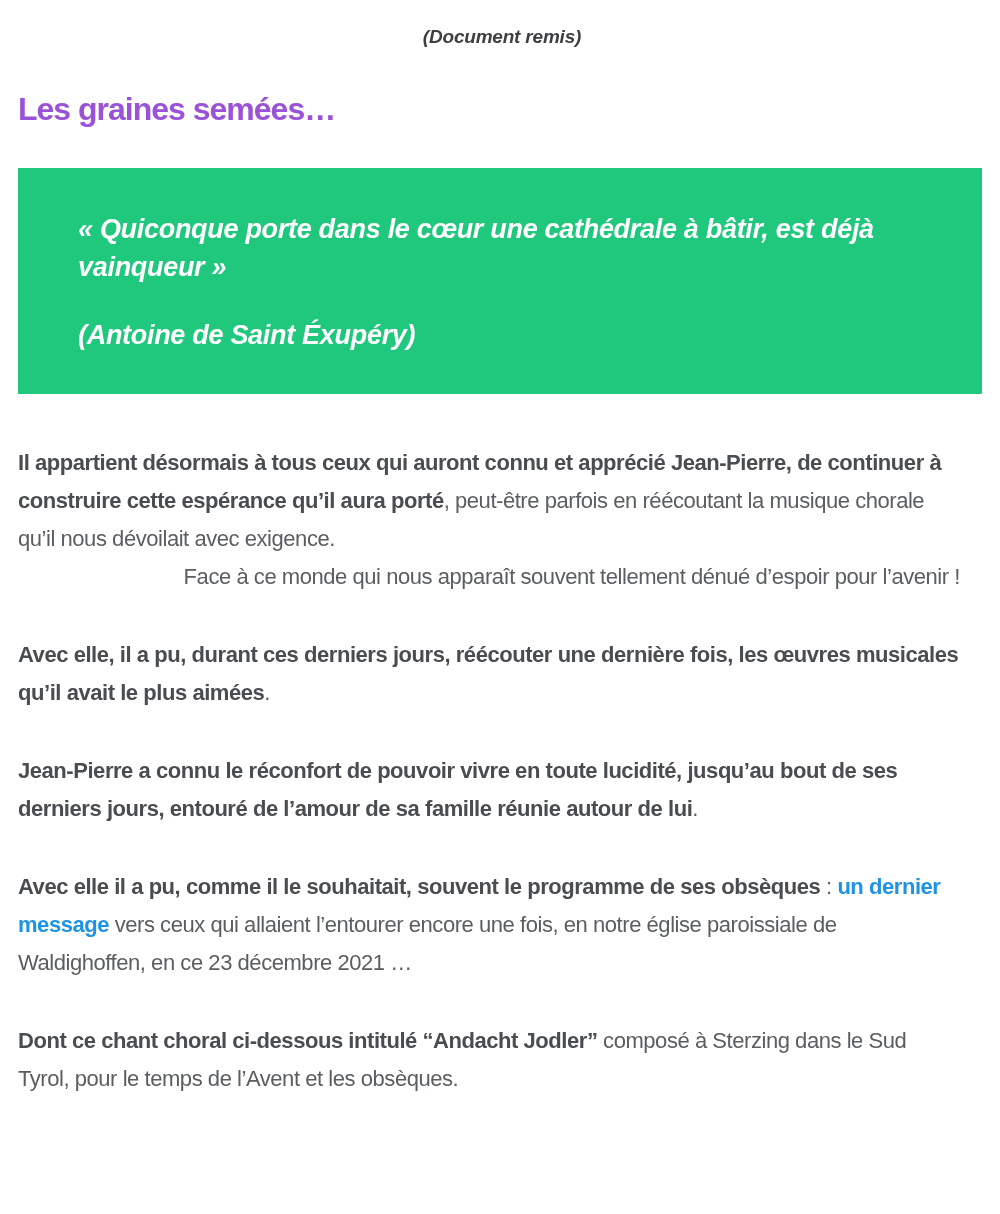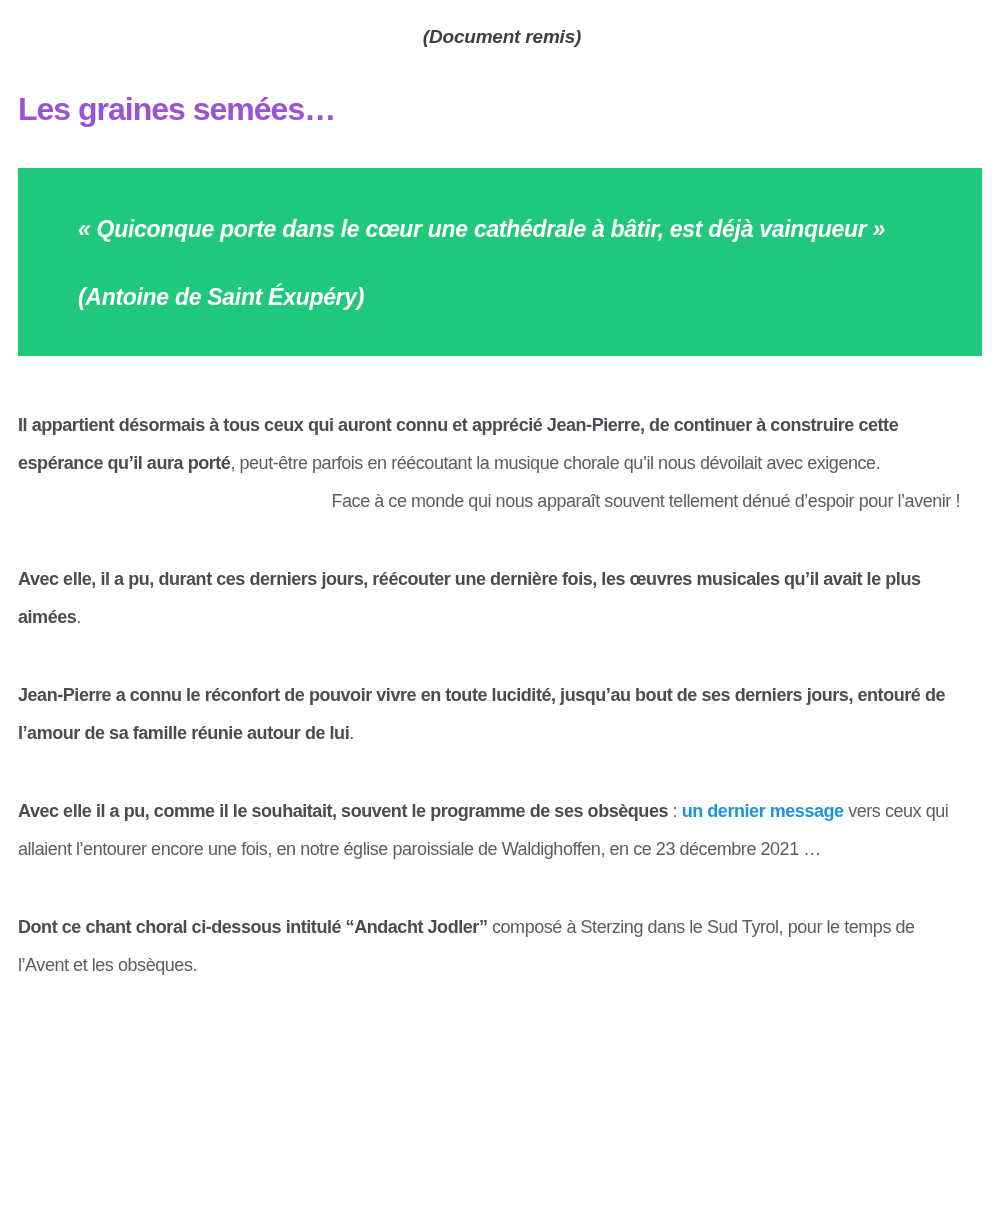--- a/index.html
+++ b/index.html
@@ -32,29 +32,29 @@
     color: var(--heading, #9a52d6);
     letter-spacing: -1px;
   }
   .green-quote {
     margin: 40px 0 0 0;
     background: var(--quote-background, #1fc87c);
     color: var(--quote-text, #ffffff);
     padding: 42px 64px 36px 60px;
     font-weight: 700;
     font-style: italic;
-    font-size: 23px;
+    font-size: 27px;
     line-height: 38px;
     letter-spacing: -0.3px;
   }
   .quote-text { margin: 0; }
   .quote-attribution { margin: 30px 0 4px 0; }
   .body-para {
     margin: 40px 0 0 0;
-    font-size: 18px;
+    font-size: 22px;
     line-height: 38px;
     letter-spacing: -0.45px;
     max-width: 942px;
     color: #5a5d61;
   }
   .body-para.after-quote { margin-top: 50px; }
   .body-para strong { color: #494c50; }
   .block-line { display: block; text-align: right; }
   .link {
     color: var(--link, #1d93e6);

